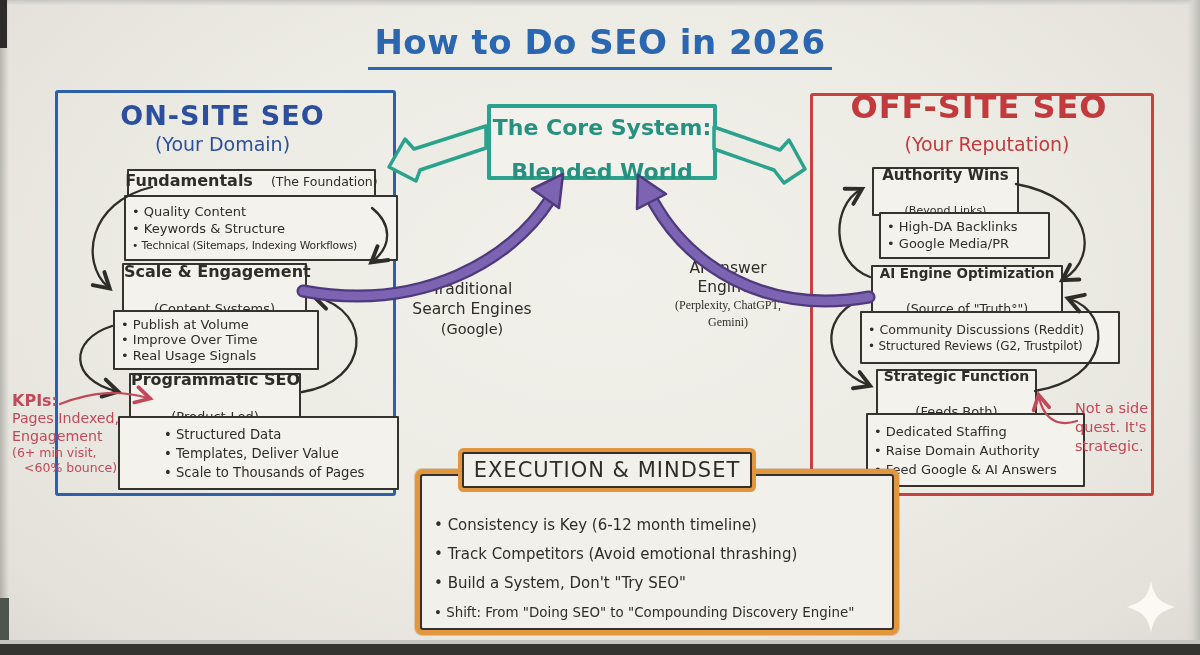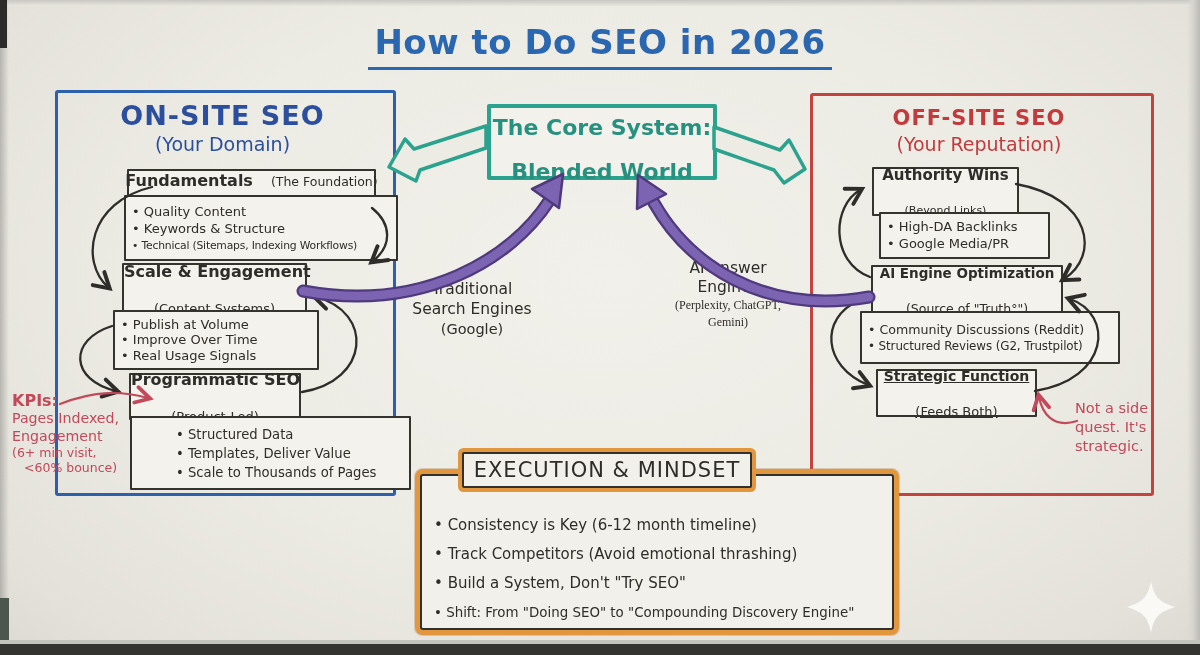--- a/index.html
+++ b/index.html
@@ -25,22 +25,22 @@
   }
 
   
   .region{position:absolute;background:transparent;}
   .region.blue{left:55px;top:90px;width:335px;height:400px;border:3px solid #2c60ab;border-radius:3px;}
   .region.red{left:810px;top:93px;width:338px;height:397px;border:3px solid #c5433f;border-radius:3px;}
 
   .region-head{position:absolute;text-align:center;font-weight:700;letter-spacing:1px;}
   .rh-blue{left:55px;width:335px;top:100px;font-size:27px;color:#2b4f9e;}
   .rh-blue-sub{left:55px;width:335px;top:133px;font-size:19px;font-weight:400;letter-spacing:0;color:#2b4f9e;}
-  .rh-red{left:810px;width:338px;top:106px;font-size:21px;color:#c23a3c;}
-  .rh-red-sub{left:810px;width:338px;top:133px;font-size:19px;font-weight:400;letter-spacing:0;color:#c23a3c;}
+  .rh-red{left:810px;width:338px;top:88px;font-size:32px;color:#c23a3c;}
+  .rh-red-sub{left:810px;width:338px;top:133px;font-size:19px;font-weight:400;letter-spacing:0;color:#c23a3c;padding-left:8px;}
 
   
   .tbox,.cbox{
     position:absolute;background:#f4f2ec;border:2px solid #35332e;border-radius:1px;
     display:flex;flex-direction:column;justify-content:center;text-align:center;gap:20px;
   }
   .tbox .t1{font-weight:700;white-space:nowrap;}
   .tbox .t2{font-weight:400;white-space:nowrap;}
   .cbox{justify-content:center;text-align:left;padding:2px 6px;}
   .cbox ul{margin:0;padding:0;list-style:none;}
@@ -57,38 +57,38 @@
 
   .scale-title{left:122px;top:263px;width:181px;height:47px;}
   .scale-title .t1{font-size:16px;}
   .scale-title .t2{font-size:13px;}
   .scale-content{left:113px;top:310px;width:190px;height:52px;}
   .scale-content li{font-size:13px;line-height:15.5px;}
 
   .prog-title{left:129px;top:373px;width:168px;height:43px;}
   .prog-title .t1{font-size:16px;}
   .prog-title .t2{font-size:13px;}
-  .prog-content{left:130px;top:416px;width:227px;height:66px;padding-left:44px;}
+  .prog-content{left:118px;top:416px;width:227px;height:66px;padding-left:44px;}
   .prog-content li{font-size:13.2px;line-height:19px;}
 
   
   .auth-title{left:872px;top:167px;width:143px;height:45px;}
   .auth-title .t1{font-size:15px;}
   .auth-title .t2{font-size:11px;}
   .auth-content{left:866px;top:212px;width:155px;height:39px;margin-left:13px;}
   .auth-content li{font-size:13px;line-height:16.5px;}
 
   .aieo-title{left:871px;top:265px;width:188px;height:46px;}
   .aieo-title .t1{font-size:13.5px;}
   .aieo-title .t2{font-size:12.5px;}
   .aieo-content{left:860px;top:311px;width:244px;height:45px;}
   .aieo-content li{font-size:12.6px;line-height:17px;}
   .aieo-content li.sz-s{font-size:11.9px;letter-spacing:-.1px;}
 
-  .strat-title{left:876px;top:369px;width:157px;height:44px;text-decoration:underline;}
+  .strat-title{left:876px;top:369px;width:157px;height:44px;}
   .strat-title .t1{font-size:14px;}
   .strat-title .t2{font-size:13px;}
   .strat-content{left:866px;top:413px;width:203px;height:66px;}
   .strat-content li{font-size:13px;line-height:19px;}
 
   
   .core-box{
     position:absolute;left:487px;top:104px;width:222px;height:68px;
     background:#f3f1ec;border:4px solid #2aa28d;border-radius:2px;
     display:flex;flex-direction:column;justify-content:center;text-align:center;
@@ -238,20 +238,27 @@
   <div class="cbox aieo-content">
     <ul>
       <li>Community Discussions (Reddit)</li>
       <li class="sz-s">Structured Reviews (G2, Trustpilot)</li>
     </ul>
   </div>
 
   <div class="tbox strat-title">
     <span class="t1">Strategic Function</span>
     <span class="t2">(Feeds Both)</span>
+  </div>
+  <div class="cbox strat-content">
+    <ul>
+      <li>Dedicated Staffing</li>
+      <li>Raise Domain Authority</li>
+      <li>Feed Google &amp; AI Answers</li>
+    </ul>
   </div>
 
   <div class="note side-note">
     <div>Not a side</div>
     <div>quest. It's</div>
     <div>strategic.</div>
   </div>
 
   <div class="exec-box"></div>
   <div class="exec-head">EXECUTION &amp; MINDSET</div>

